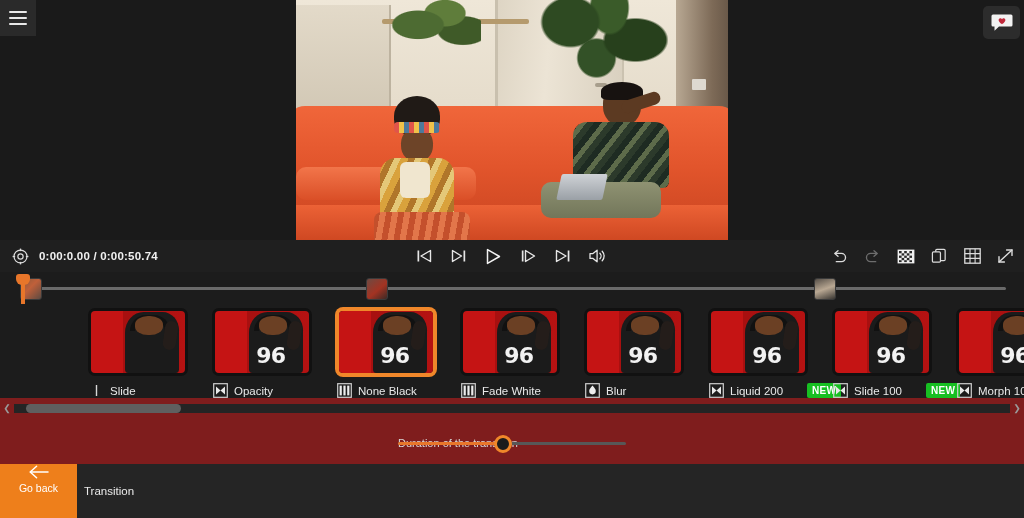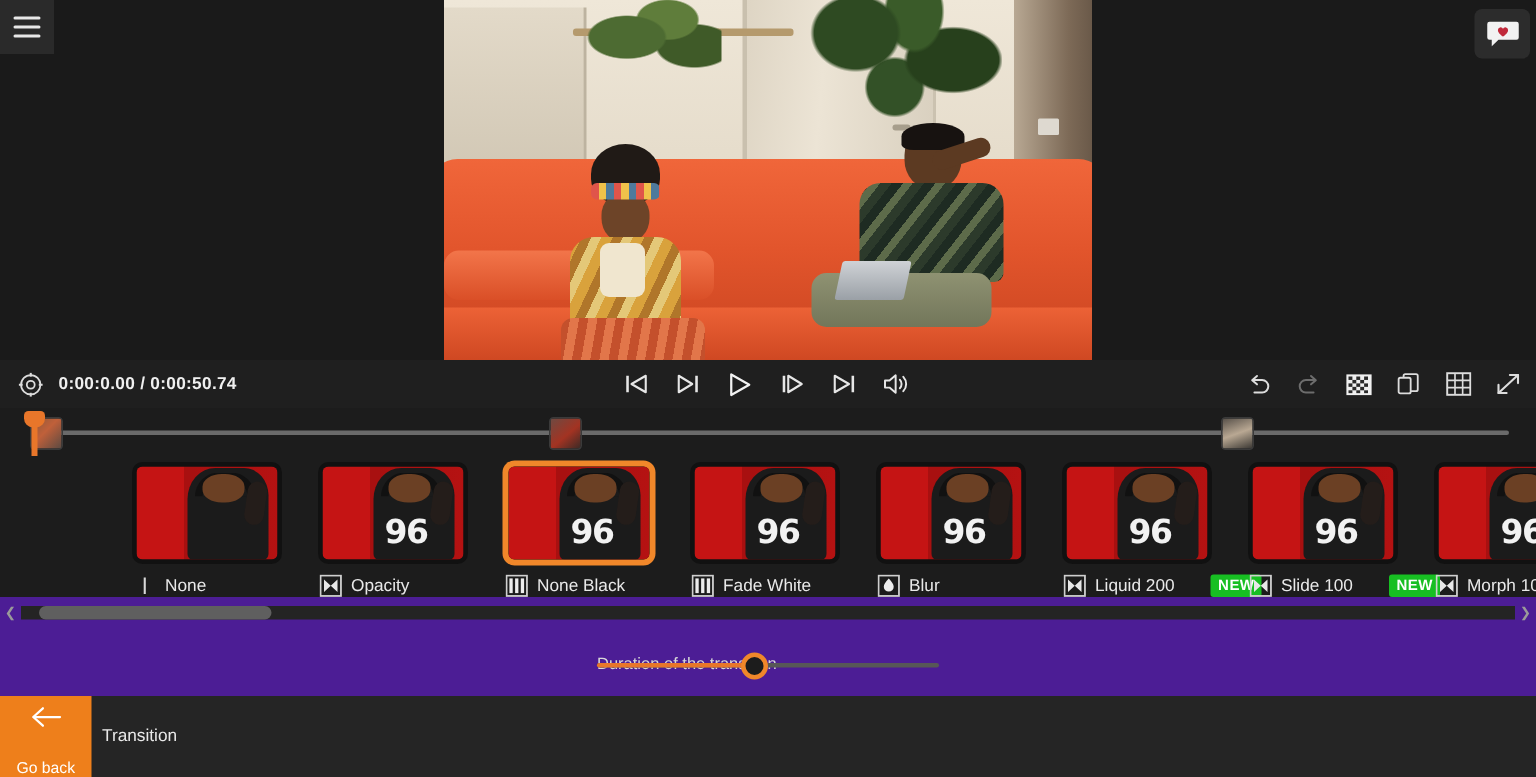--- a/index.html
+++ b/index.html
@@ -2,21 +2,21 @@
 <html><head>
 <meta charset="utf-8">
 <style>
   * { box-sizing: border-box; margin: 0; padding: 0; }
   html, body {
     width: 1024px; height: 518px;
     background: #1c1c1c;
     font-family: "Liberation Sans", sans-serif;
     overflow: hidden;
   }
-  .app { position: relative; width: 1024px; height: 518px; background: #4c1d95; }
+  .app { position: relative; width: 1024px; height: 518px; background: #7f1d1d; }
 
   
   .stage {
     position: absolute; left: 0; top: 0; width: 1024px; height: 240px;
     background: #1a1a1a;
   }
   .hamburger-btn {
     position: absolute; left: 0; top: 0; width: 36px; height: 36px;
     background: #2a2a2a; display: flex; flex-direction: column;
     align-items: center; justify-content: center; gap: 4px; cursor: pointer;
@@ -283,23 +283,23 @@
     width: 18px; height: 18px; border-radius: 50%;
     border: 3.5px solid #f0872a; background: #1c1c1c; cursor: pointer;
   }
 
   
   .bottombar {
     position: absolute; left: 0; top: 464px; width: 1024px; height: 54px;
     background: #252525; display: flex; align-items: stretch;
   }
   .goback {
-    width: 61px; background: #ee7f1b; color: #fff; cursor: pointer;
+    width: 77px; background: #ee7f1b; color: #fff; cursor: pointer;
     display: flex; flex-direction: column; align-items: center;
-    justify-content: flex-end; gap: 20px;
+    justify-content: flex-start; gap: 2px;
   }
   .goback-text { font-size: 10.5px; }
   .mode-label {
     display: flex; align-items: center; padding-left: 7px;
     color: #e9e9e9; font-size: 11.5px;
   }
 </style>
 </head>
 <body>
 
@@ -481,21 +481,21 @@
             <div class="th-phones"></div>
             <div class="th-face"></div>
             <div class="th-arm"></div>
           </div>
           <div class="thumb-label">
             <span class="tr-icon">
               <svg width="13" height="13" viewBox="0 0 13 13">
                 <rect x="5.8" y="1" width="1.4" height="11" fill="#d8d8d8"></rect>
               </svg>
             </span>
-            <span class="tl-text">None</span>
+            <span class="tl-text">Slide</span>
           </div>
         </div>
         <div class="thumb-cell">
           <div class="thumb">
             <div class="th-img"></div>
             <div class="th-person"></div>
             <div class="th-phones"></div>
             <div class="th-face"></div>
             <div class="th-arm"></div>
             <div class="th-num">96</div>

